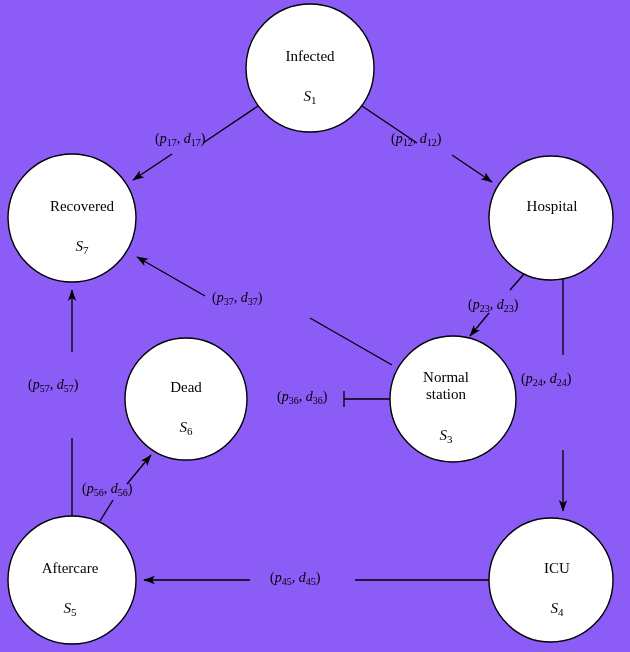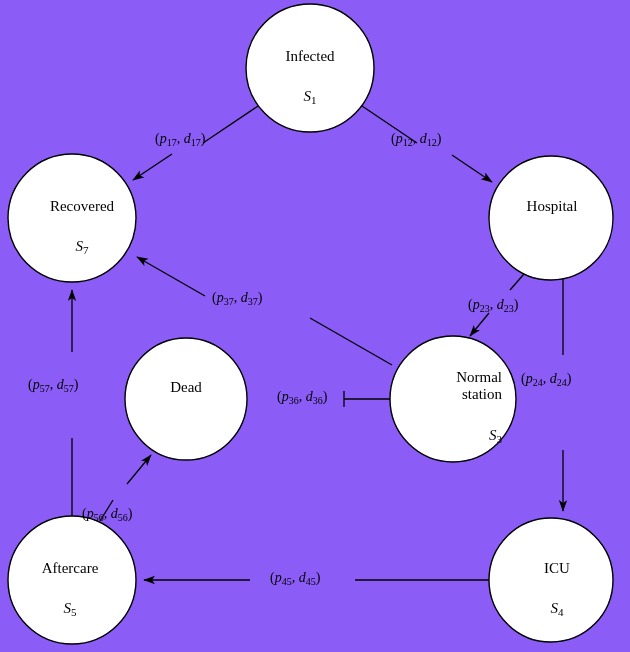--- a/index.html
+++ b/index.html
@@ -126,38 +126,39 @@
 
   <div class="node-label" style="left:246px; top:48px; width:128px;">
     <span class="node-name">Infected</span>
     <span class="node-state"><span>S</span><span class="sub">1</span></span>
   </div>
 
   <div class="node-label" style="left:489px; top:198px; width:126px;">
     <span class="node-name">Hospital</span>
   </div>
 
-  <div class="node-label" style="left:390px; top:369px; width:112px;text-align:right;">
+  <div class="node-label" style="left:390px; top:369px; width:112px;">
     <span class="node-name">Normal
 station</span>
     <span class="node-state"><span>S</span><span class="sub">3</span></span>
   </div>
 
   <div class="node-label" style="left:489px; top:560px; width:136px;">
     <span class="node-name">ICU</span>
     <span class="node-state"><span>S</span><span class="sub">4</span></span>
   </div>
 
   <div class="node-label" style="left:8px; top:560px; width:124px;">
     <span class="node-name">Aftercare</span>
     <span class="node-state"><span>S</span><span class="sub">5</span></span>
   </div>
 
   <div class="node-label" style="left:125px; top:379px; width:122px;">
     <span class="node-name">Dead</span>
+    <span class="node-state"><span>S</span><span class="sub">6</span></span>
   </div>
 
   <div class="node-label" style="left:8px; top:198px; width:148px;text-align:center;">
     <span class="node-name">Recovered</span>
     <span class="node-state"><span>S</span><span class="sub">7</span></span>
   </div>
 
   <div class="edge-label" style="left:155px; top:131px;">
     <span class="paren">(</span><span>p</span><span class="sub">17</span><span class="paren">, </span><span>d</span><span class="sub">17</span><span class="paren">)</span>
   </div>
@@ -179,21 +180,21 @@
   </div>
 
   <div class="edge-label" style="left:277px; top:389px;">
     <span class="paren">(</span><span>p</span><span class="sub">36</span><span class="paren">, </span><span>d</span><span class="sub">36</span><span class="paren">)</span>
   </div>
 
   <div class="edge-label" style="left:270px; top:570px;">
     <span class="paren">(</span><span>p</span><span class="sub">45</span><span class="paren">, </span><span>d</span><span class="sub">45</span><span class="paren">)</span>
   </div>
 
-  <div class="edge-label" style="left:82px; top:506px;">
+  <div class="edge-label" style="left:82px; top:481px;">
     <span class="paren">(</span><span>p</span><span class="sub">56</span><span class="paren">, </span><span>d</span><span class="sub">56</span><span class="paren">)</span>
   </div>
 
   <div class="edge-label" style="left:28px; top:377px;">
     <span class="paren">(</span><span>p</span><span class="sub">57</span><span class="paren">, </span><span>d</span><span class="sub">57</span><span class="paren">)</span>
   </div>
 
 </div>
 
 </body></html>

